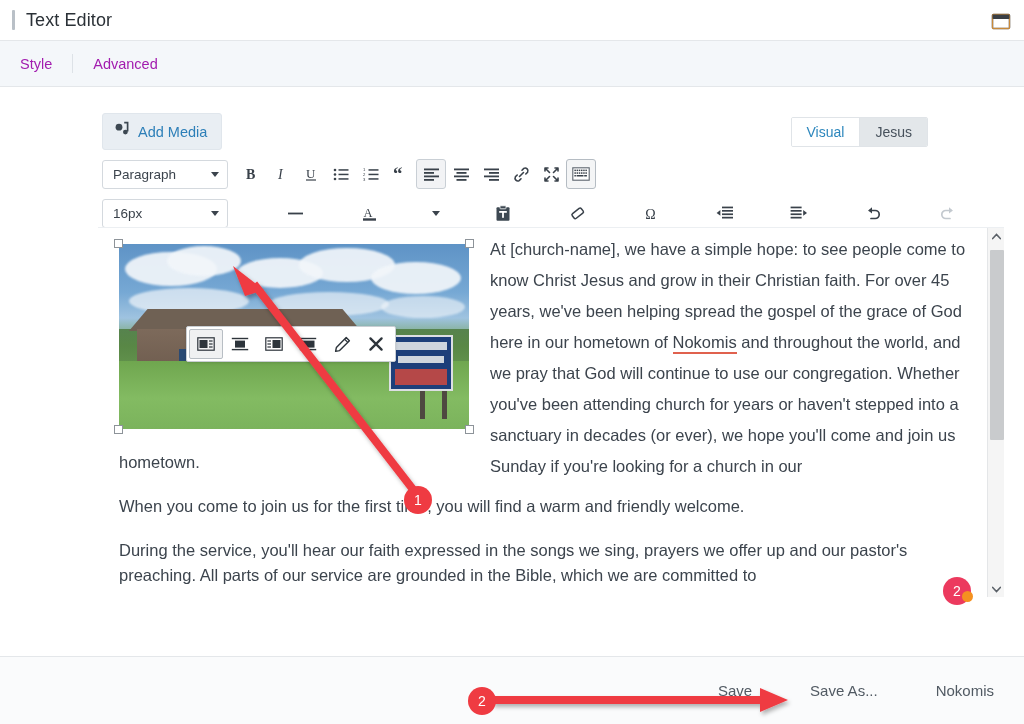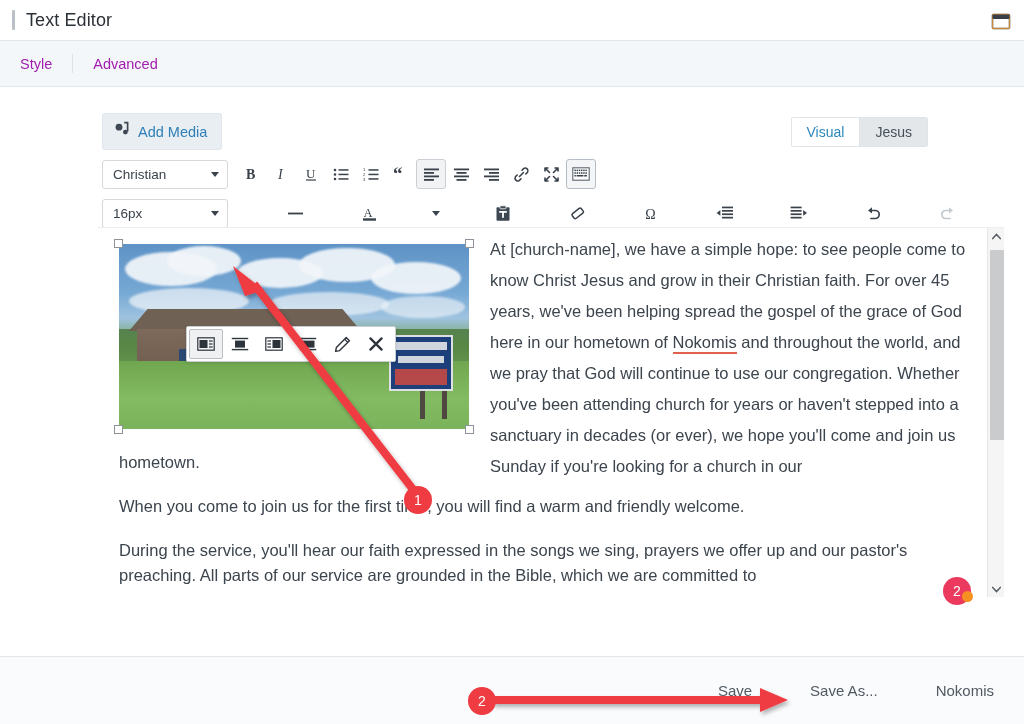--- a/index.html
+++ b/index.html
@@ -436,21 +436,21 @@
     <div class="vt-group">
       <div class="vt-btn link">Visual</div>
       <div class="vt-sep"></div>
       <div class="vt-btn sel">Jesus</div>
     </div>
 
     <div class="mce-toolbar">
 
       <div class="mce-row">
         <div class="mce-select">
-          <span>Christian</span>
+          <span>Paragraph</span>
           <span class="caret"></span>
         </div>
 
         <div class="tbtn">
           <svg width="16" height="16" viewBox="0 0 16 16">
               <text x="3" y="13" font-family="Liberation Serif, serif" font-size="14" font-weight="bold" fill="#39414a">B</text>
             </svg>
         </div>
         <div class="tbtn">
           <svg width="16" height="16" viewBox="0 0 16 16">

